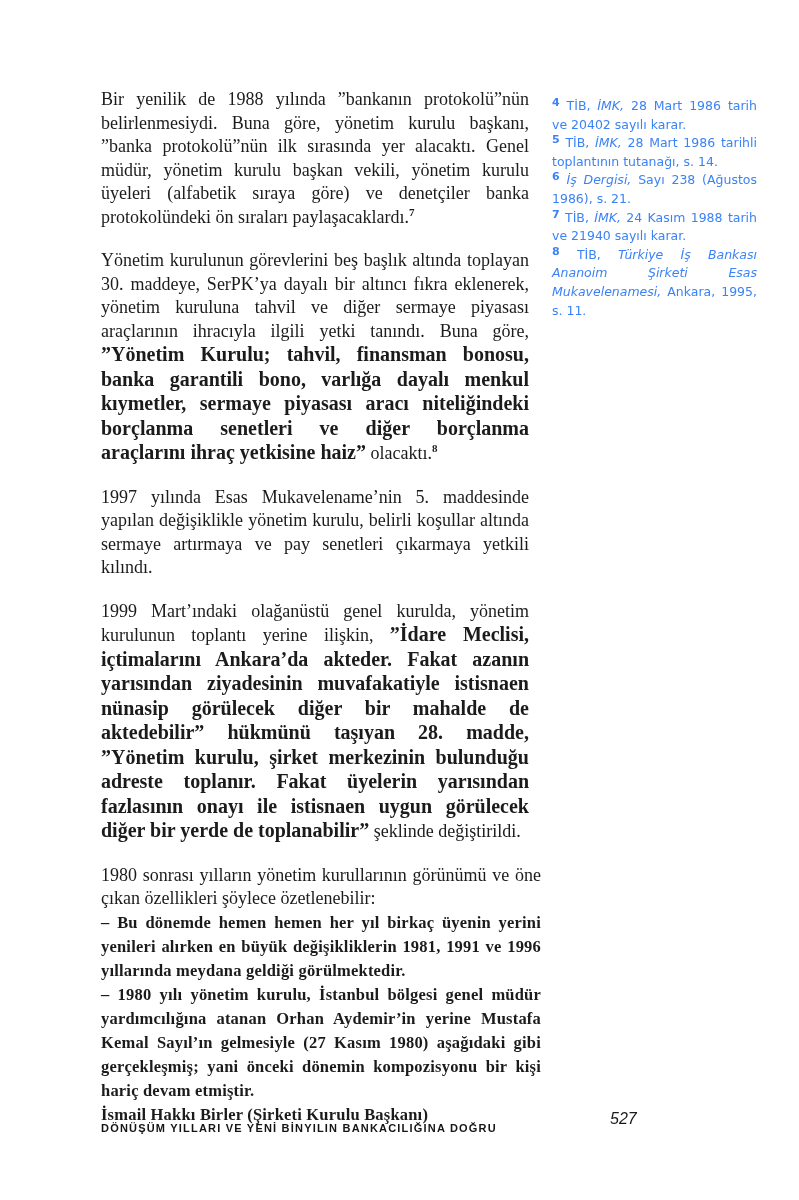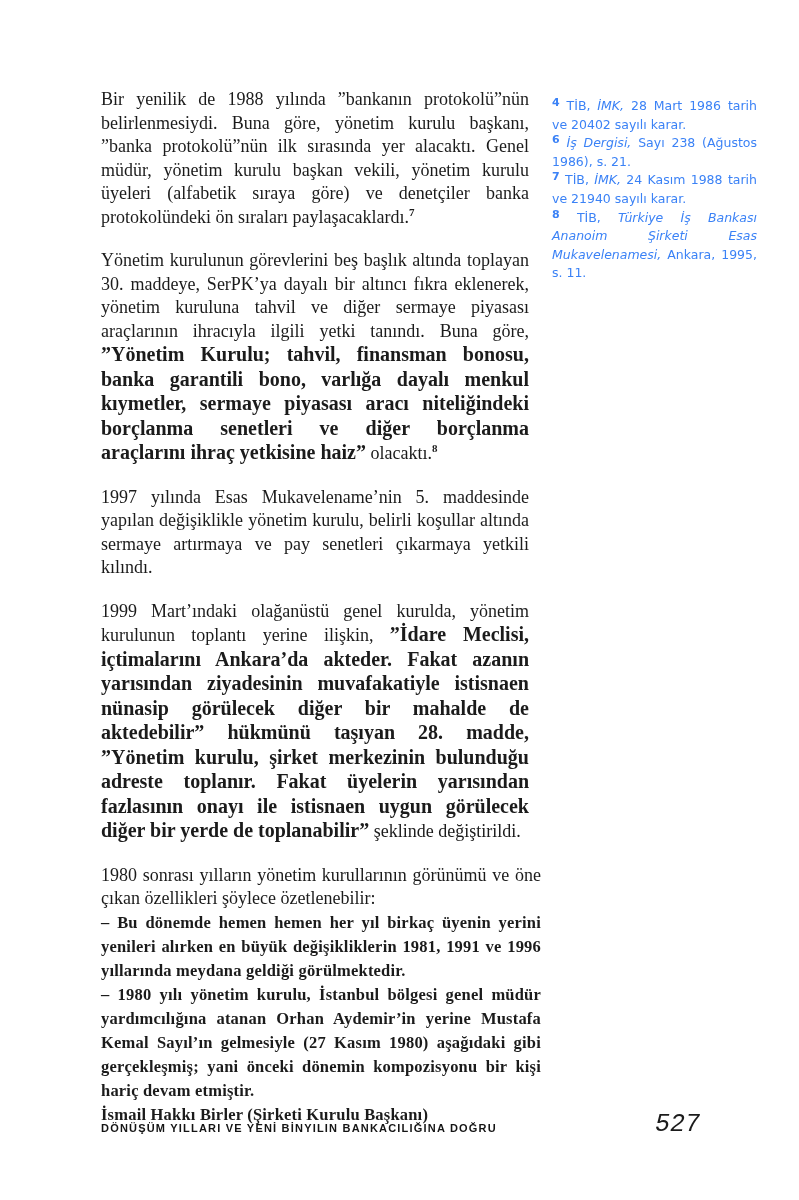--- a/index.html
+++ b/index.html
@@ -62,24 +62,24 @@
     left: 101px; top: 1122px;
     font-family: "Liberation Sans", sans-serif;
     font-weight: 700; font-size: 11px;
     letter-spacing: 1.2px;
     color: #141414;
     white-space: nowrap;
   }
   .page-number {
     position: absolute;
     left: 610px; top: 1110px; width: 90px;
-    text-align: right;
-    font-family: Liberation Mono, monospace;
+    text-align: left;
+    font-family: Liberation Sans, sans-serif;
     font-style: italic;
-    font-size: 25px;
+    font-size: 16px;
     color: #1b1b1b;
   }
 </style>
 </head>
 <body>
 
 <div class="page">
 
   <div class="main-col">
       <p class="para"><span>Bir yenilik de 1988 yılında ”bankanın protokolü”nün belirlenmesiydi. Buna göre, yönetim kurulu başkanı, ”banka protokolü”nün ilk sırasında yer alacaktı. Genel müdür, yönetim kurulu başkan vekili, yönetim kurulu üyeleri (alfabetik sıraya göre) ve denetçiler banka protokolündeki ön sıraları paylaşacaklardı.</span><span class="seg-sup">7</span></p>
@@ -87,20 +87,21 @@
       <p class="para"><span>1997 yılında Esas Mukavelename’nin 5. maddesinde yapılan değişiklikle yönetim kurulu, belirli koşullar altında sermaye artırmaya ve pay senetleri çıkarmaya yetkili kılındı.</span></p>
       <p class="para"><span>1999 Mart’ındaki olağanüstü genel kurulda, yönetim kurulunun toplantı yerine ilişkin, </span><span class="seg-small">”İdare Meclisi, içtimalarını Ankara’da akteder. Fakat azanın yarısından ziyadesinin muvafakatiyle istisnaen nünasip görülecek diğer bir mahalde de aktedebilir” hükmünü taşıyan 28. madde, ”Yönetim kurulu, şirket merkezinin bulunduğu adreste toplanır. Fakat üyelerin yarısından fazlasının onayı ile istisnaen uygun görülecek diğer bir yerde de toplanabilir”</span><span> şeklinde değiştirildi.</span></p>
       <p class="para intro"><span>1980 sonrası yılların yönetim kurullarının görünümü ve öne çıkan özellikleri şöylece özetlenebilir:</span></p>
       <p class="para bold-item"><span>– Bu dönemde hemen hemen her yıl birkaç üyenin yerini yenileri alırken en büyük değişikliklerin 1981, 1991 ve 1996 yıllarında meydana geldiği görülmektedir.</span></p>
       <p class="para bold-item"><span>– 1980 yılı yönetim kurulu, İstanbul bölgesi genel müdür yardımcılığına atanan Orhan Aydemir’in yerine Mustafa Kemal Sayıl’ın gelmesiyle (27 Kasım 1980) aşağıdaki gibi gerçekleşmiş; yani önceki dönemin kompozisyonu bir kişi hariç devam etmiştir.</span></p>
       <p class="para bold-item"><span>İsmail Hakkı Birler (Şirketi Kurulu Başkanı)</span></p>
     </div>
 
   <div class="side-col">
       <p class="note"><span class="seg-notenum">4</span><span> TİB, </span><span class="seg-italic">İMK,</span><span> 28 Mart 1986 tarih ve 20402 sayılı karar.</span></p>
+      <p class="note"><span class="seg-notenum">5</span><span> TİB, </span><span class="seg-italic">İMK,</span><span> 28 Mart 1986 tarihli toplantının tutanağı, s. 14.</span></p>
       <p class="note"><span class="seg-notenum">6</span><span> </span><span class="seg-italic">İş Dergisi,</span><span> Sayı 238 (Ağustos 1986), s. 21.</span></p>
       <p class="note"><span class="seg-notenum">7</span><span> TİB, </span><span class="seg-italic">İMK,</span><span> 24 Kasım 1988 tarih ve 21940 sayılı karar.</span></p>
       <p class="note"><span class="seg-notenum">8</span><span> TİB, </span><span class="seg-italic">Türkiye İş Bankası Ananoim Şirketi Esas Mukavelenamesi,</span><span> Ankara, 1995, s. 11.</span></p>
     </div>
 
   <div class="running-head">DÖNÜŞÜM YILLARI VE YENİ BİNYILIN BANKACILIĞINA DOĞRU</div>
 
   <div class="page-number">527</div>
 
 </div>

